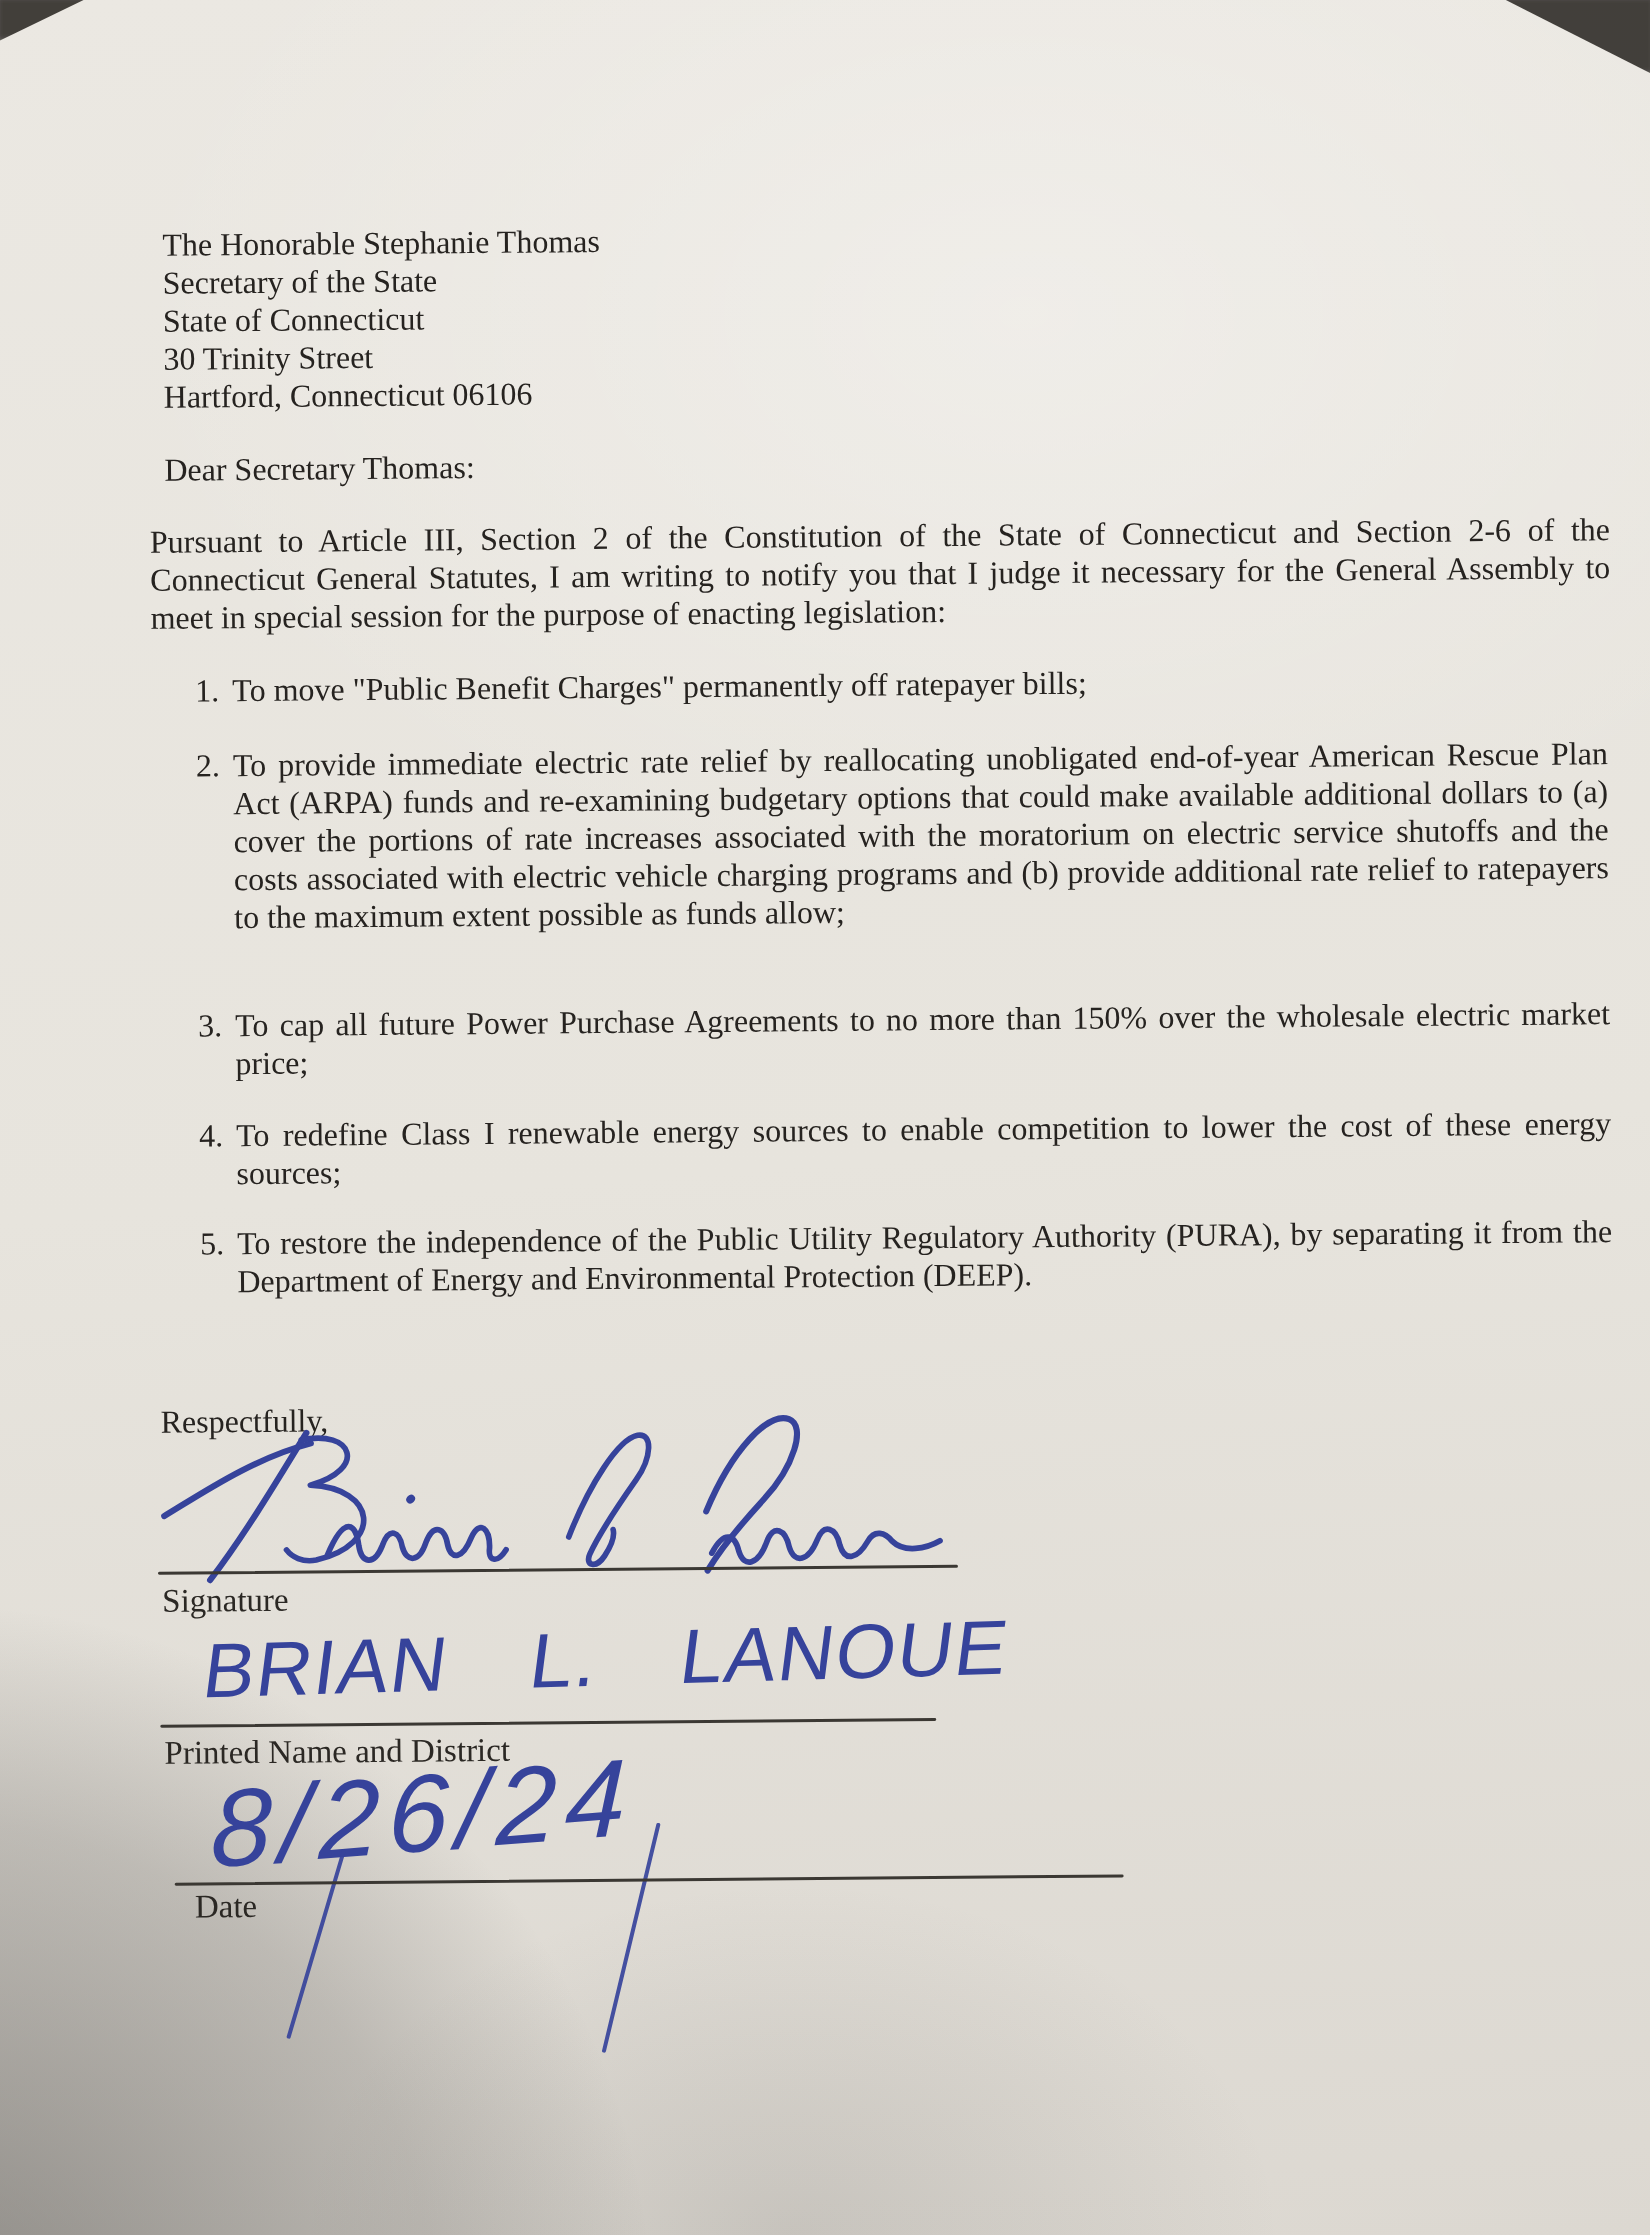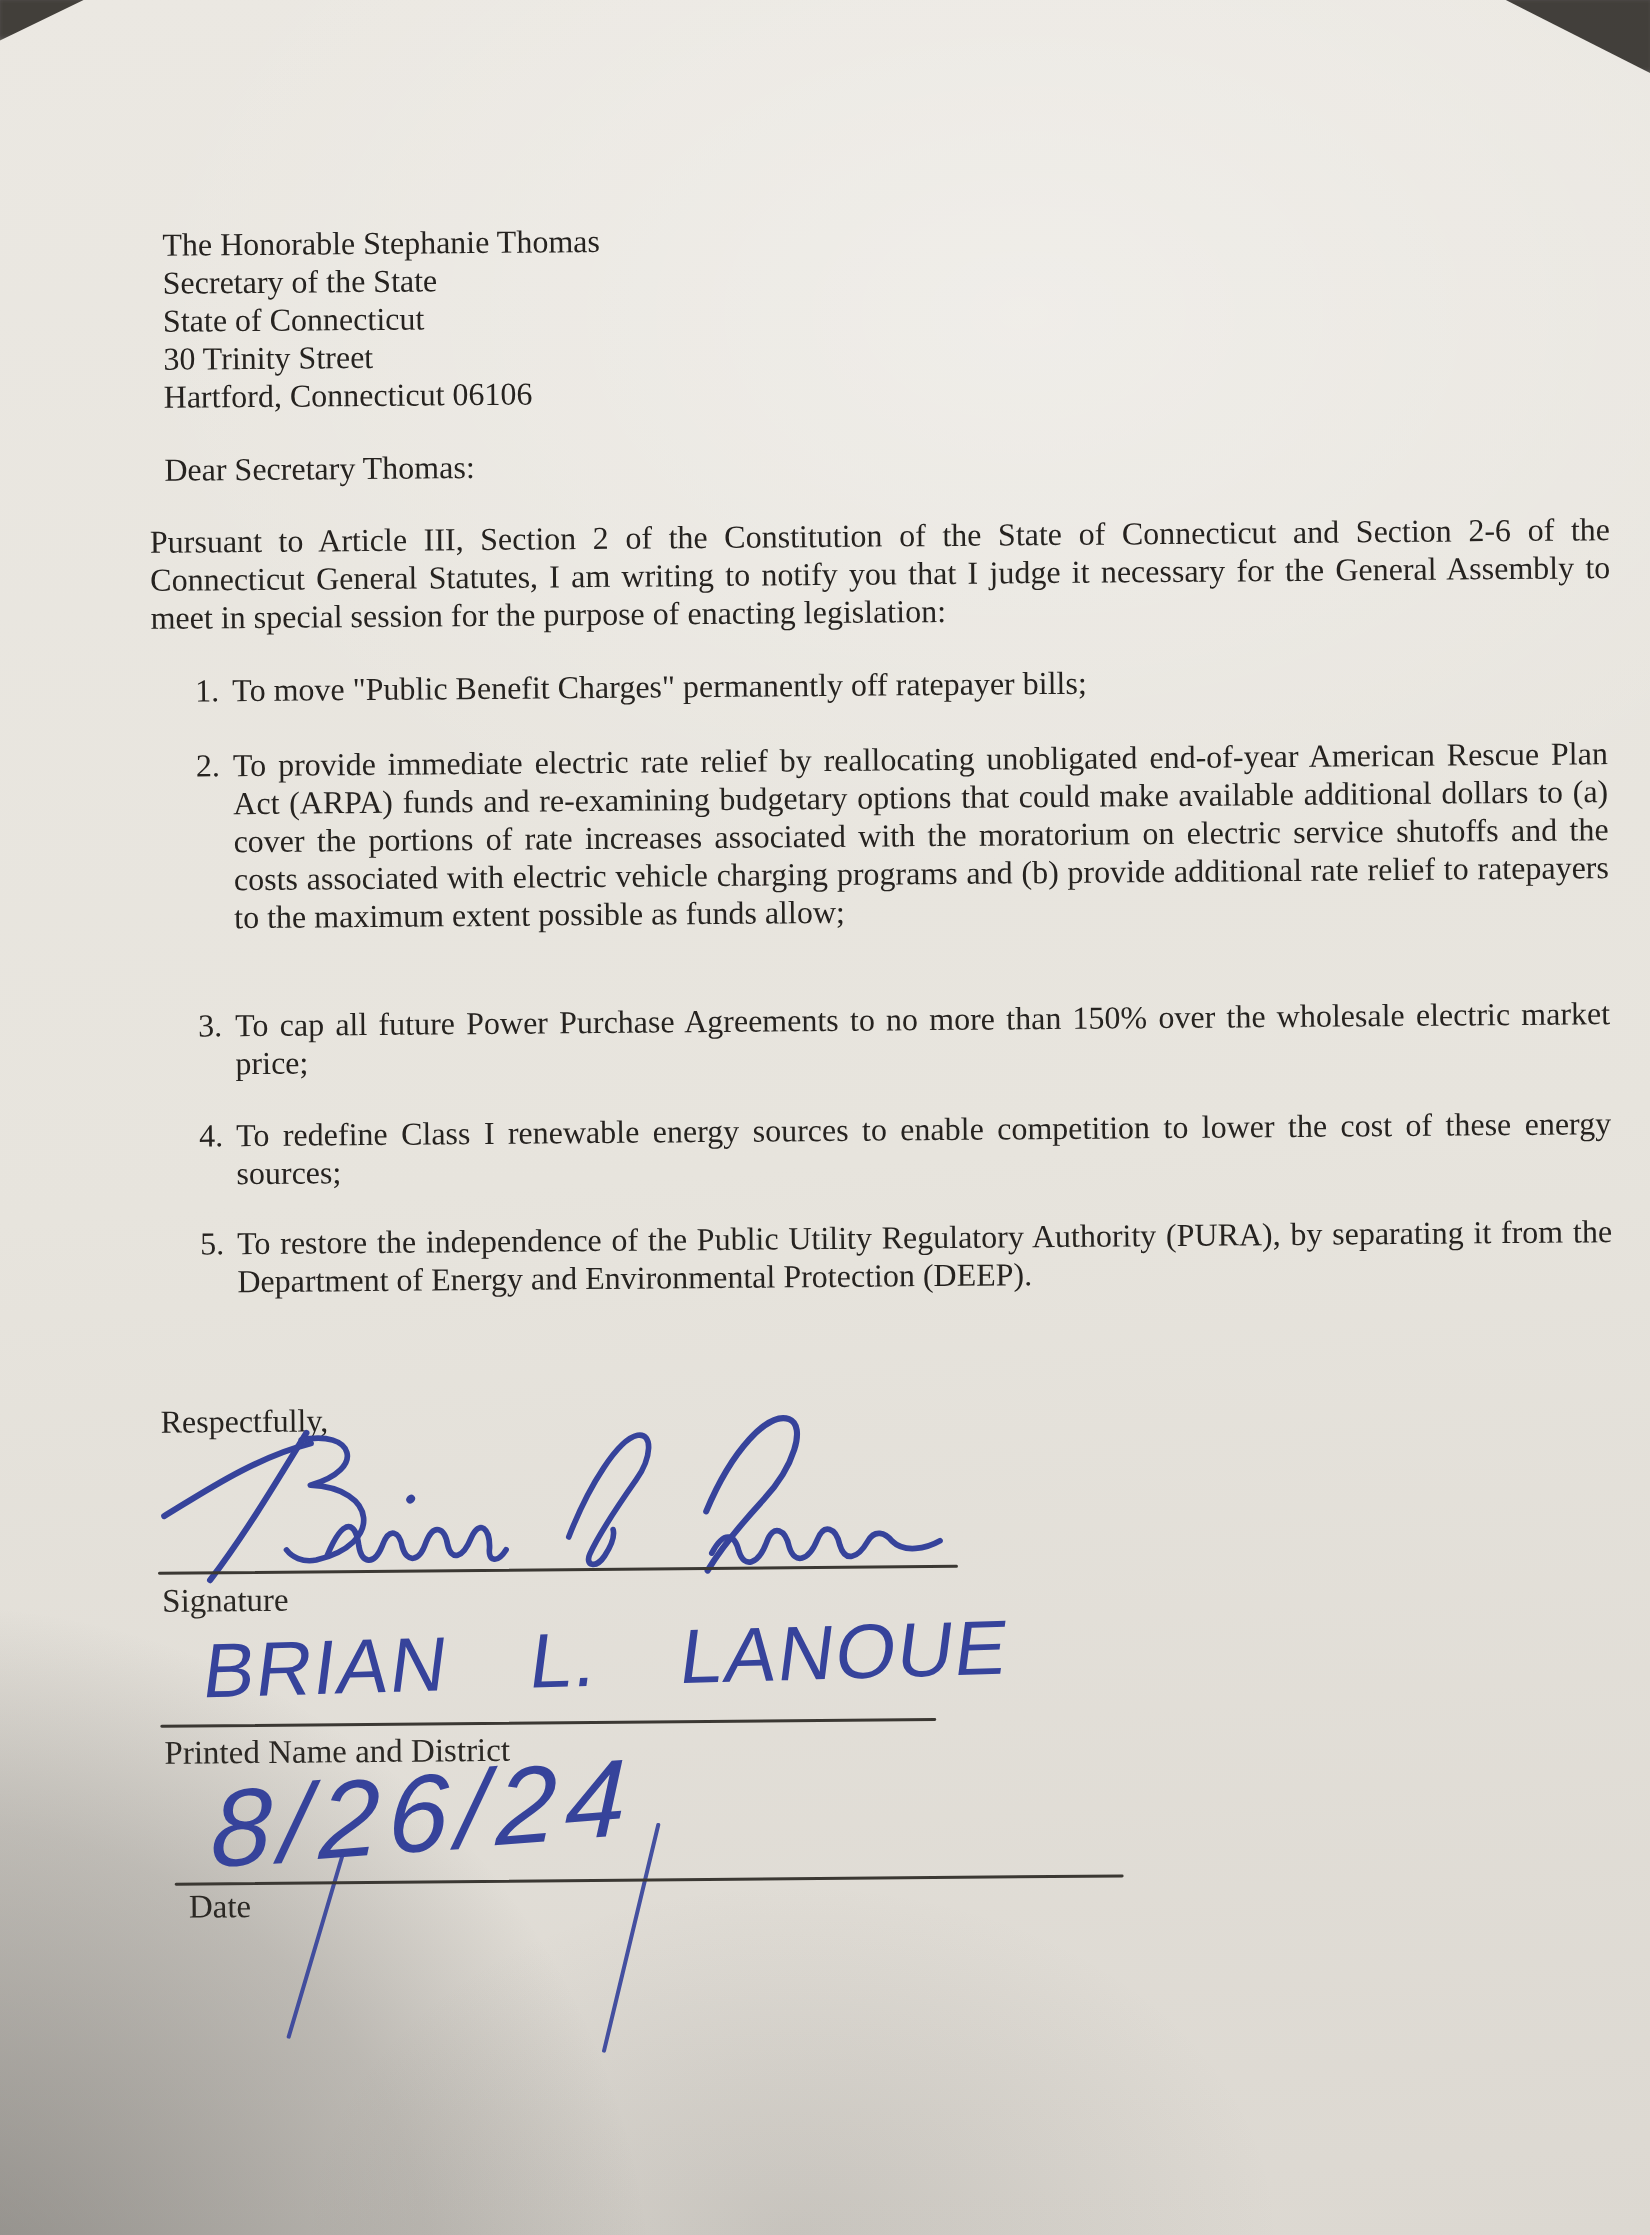--- a/index.html
+++ b/index.html
@@ -97,16 +97,16 @@
   <div class="abs label" style="left:158px;top:1577px;">Signature</div>
 
   <div class="abs ink printed-name" style="left:199px;top:1621px;">BRIAN L. LANOUE</div>
   <div class="rule" style="left:155px;top:1719px;width:776px;"></div>
   <div class="abs label" style="left:159px;top:1729px;">Printed Name and District</div>
 
   <div class="abs ink date-script" style="left:205px;top:1761px;">8/26/24</div>
   <div class="ink-stroke" style="left:307px;top:1841px;height:197px;transform:rotate(17deg);"></div>
   <div class="ink-stroke" style="left:622px;top:1818px;height:236px;transform:rotate(14deg);"></div>
   <div class="rule" style="left:168px;top:1877px;width:949px;"></div>
-  <div class="abs label" style="left:182px;top:1883px;">Date</div>
+  <div class="abs label" style="left:188px;top:1883px;">Date</div>
 
 </div>
 
 
 </body></html>

